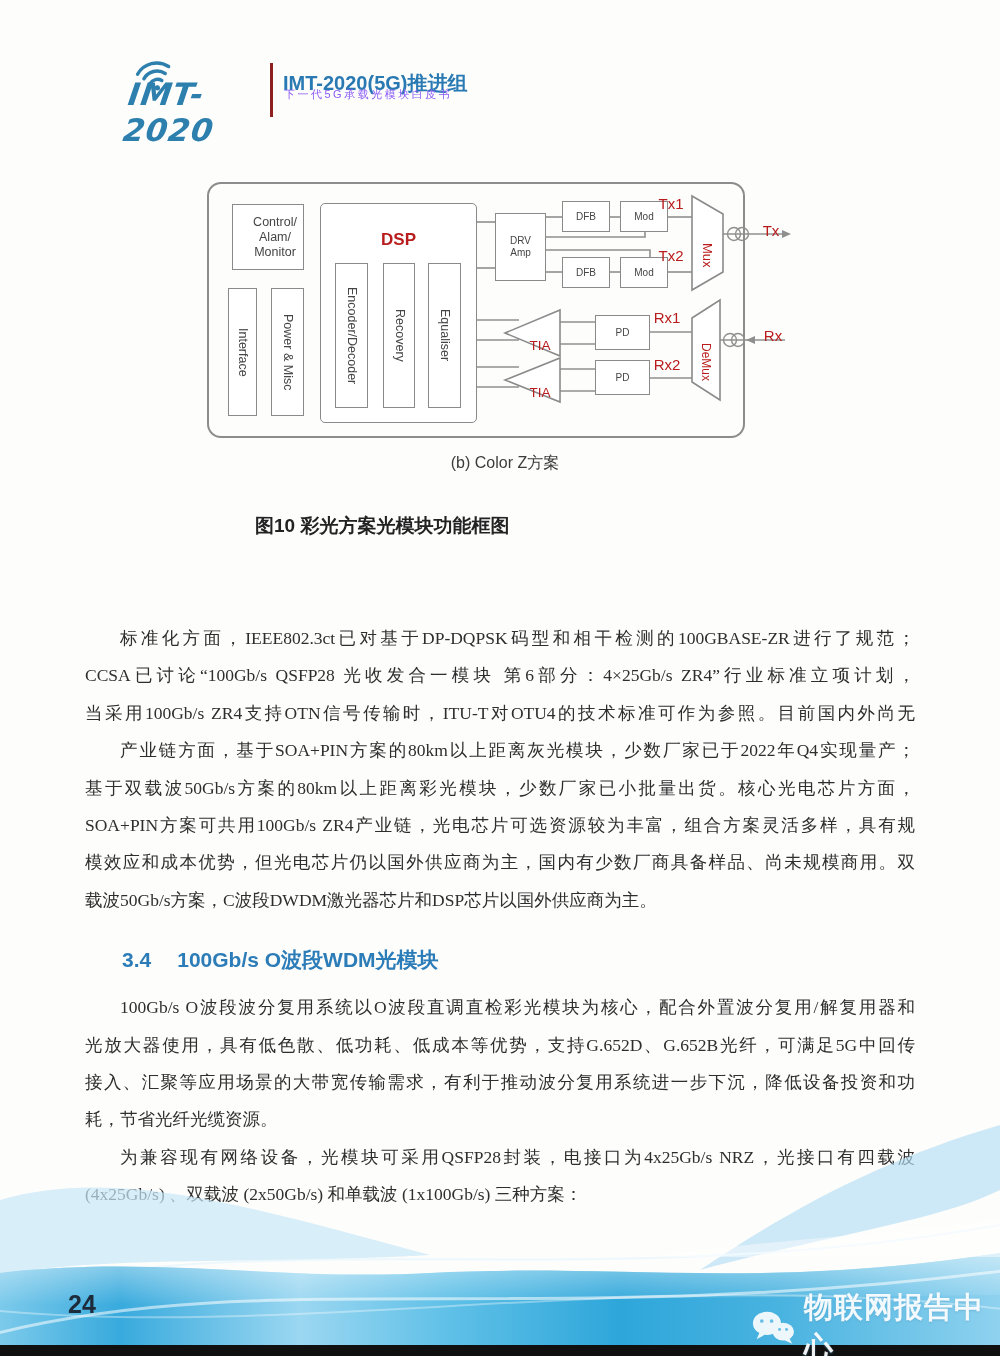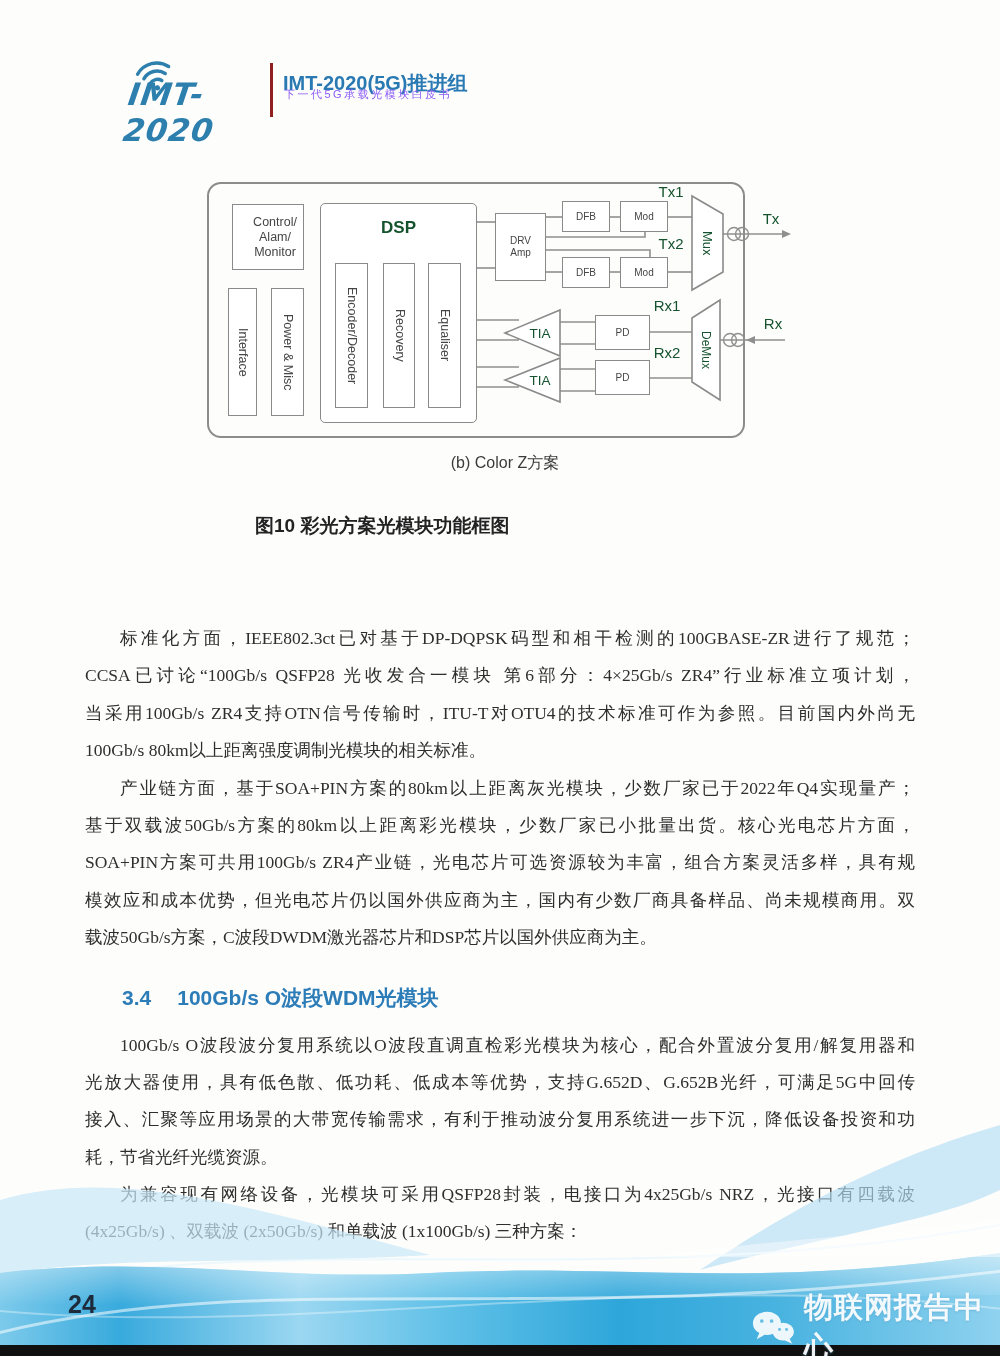--- a/index.html
+++ b/index.html
@@ -24,21 +24,21 @@
   .diagram{ position:absolute; left:207px; top:182px; width:600px; height:260px; color:#454545; }
   .module-frame{ position:absolute; left:0; top:0; width:538px; height:256px;
     border:2px solid #8c8c8c; border-radius:14px; background:transparent; }
   .diagram svg{ position:absolute; left:0; top:0; overflow:visible; }
   .dbox{ position:absolute; background:#fff; border:1.6px solid #8a8a8a;
     display:flex; align-items:center; justify-content:center; text-align:center;
     font-size:10px; line-height:1.2; color:#454545; }
   .pre{ white-space:pre-line; }
   .vt{ writing-mode:vertical-rl; text-orientation:mixed; }
   .dlabel{ position:absolute; display:flex; align-items:center; justify-content:center;
-    font-size:15px; color:#14532d; }
+    font-size:15px; color:#b91c1c;margin-top:12px; }
   .b-control{ left:25px; top:22px; width:72px; height:66px; font-size:12.5px;padding-left:14px; }
   .b-interface{ left:21px; top:106px; width:29px; height:128px; font-size:12.5px; }
   .b-power{ left:64px; top:106px; width:33px; height:128px; font-size:12.5px; }
   .b-dsp{ left:113px; top:21px; width:157px; height:220px; border-radius:5px; }
   .l-dsp{ left:113px; top:34px; width:157px; height:24px; font-size:17px; font-weight:600; }
   .b-enc{ left:128px; top:81px; width:33px; height:145px; font-size:12.5px; }
   .b-rec{ left:176px; top:81px; width:32px; height:145px; font-size:12.5px; }
   .b-eq { left:221px; top:81px; width:33px; height:145px; font-size:12.5px; }
   .b-drv{ left:288px; top:31px; width:51px; height:68px; }
   .b-dfb1{ left:355px; top:19px; width:48px; height:31px; }
@@ -189,21 +189,20 @@
   </div>
 
   <div class="cap-sub">(b) Color Z方案</div>
   <div class="cap-main">图10  彩光方案光模块功能框图</div>
 
   <div class="body-text">
     <div>
       <div class="bline ind">标准化方面，IEEE802.3ct已对基于DP-DQPSK码型和相干检测的100GBASE-ZR进行了规范；</div>
       <div class="bline">CCSA已讨论“100Gb/s QSFP28 光收发合一模块 第6部分：4×25Gb/s ZR4”行业标准立项计划，</div>
       <div class="bline">当采用100Gb/s ZR4支持OTN信号传输时，ITU-T对OTU4的技术标准可作为参照。目前国内外尚无</div>
-      <div class="bline plast">100Gb/s 80km以上距离强度调制光模块的相关标准。</div>
     </div>
     <div>
       <div class="bline ind">产业链方面，基于SOA+PIN方案的80km以上距离灰光模块，少数厂家已于2022年Q4实现量产；</div>
       <div class="bline">基于双载波50Gb/s方案的80km以上距离彩光模块，少数厂家已小批量出货。核心光电芯片方面，</div>
       <div class="bline">SOA+PIN方案可共用100Gb/s ZR4产业链，光电芯片可选资源较为丰富，组合方案灵活多样，具有规</div>
       <div class="bline">模效应和成本优势，但光电芯片仍以国外供应商为主，国内有少数厂商具备样品、尚未规模商用。双</div>
       <div class="bline plast">载波50Gb/s方案，C波段DWDM激光器芯片和DSP芯片以国外供应商为主。</div>
     </div>
     <div class="sec-head">
       <span>3.4</span>

